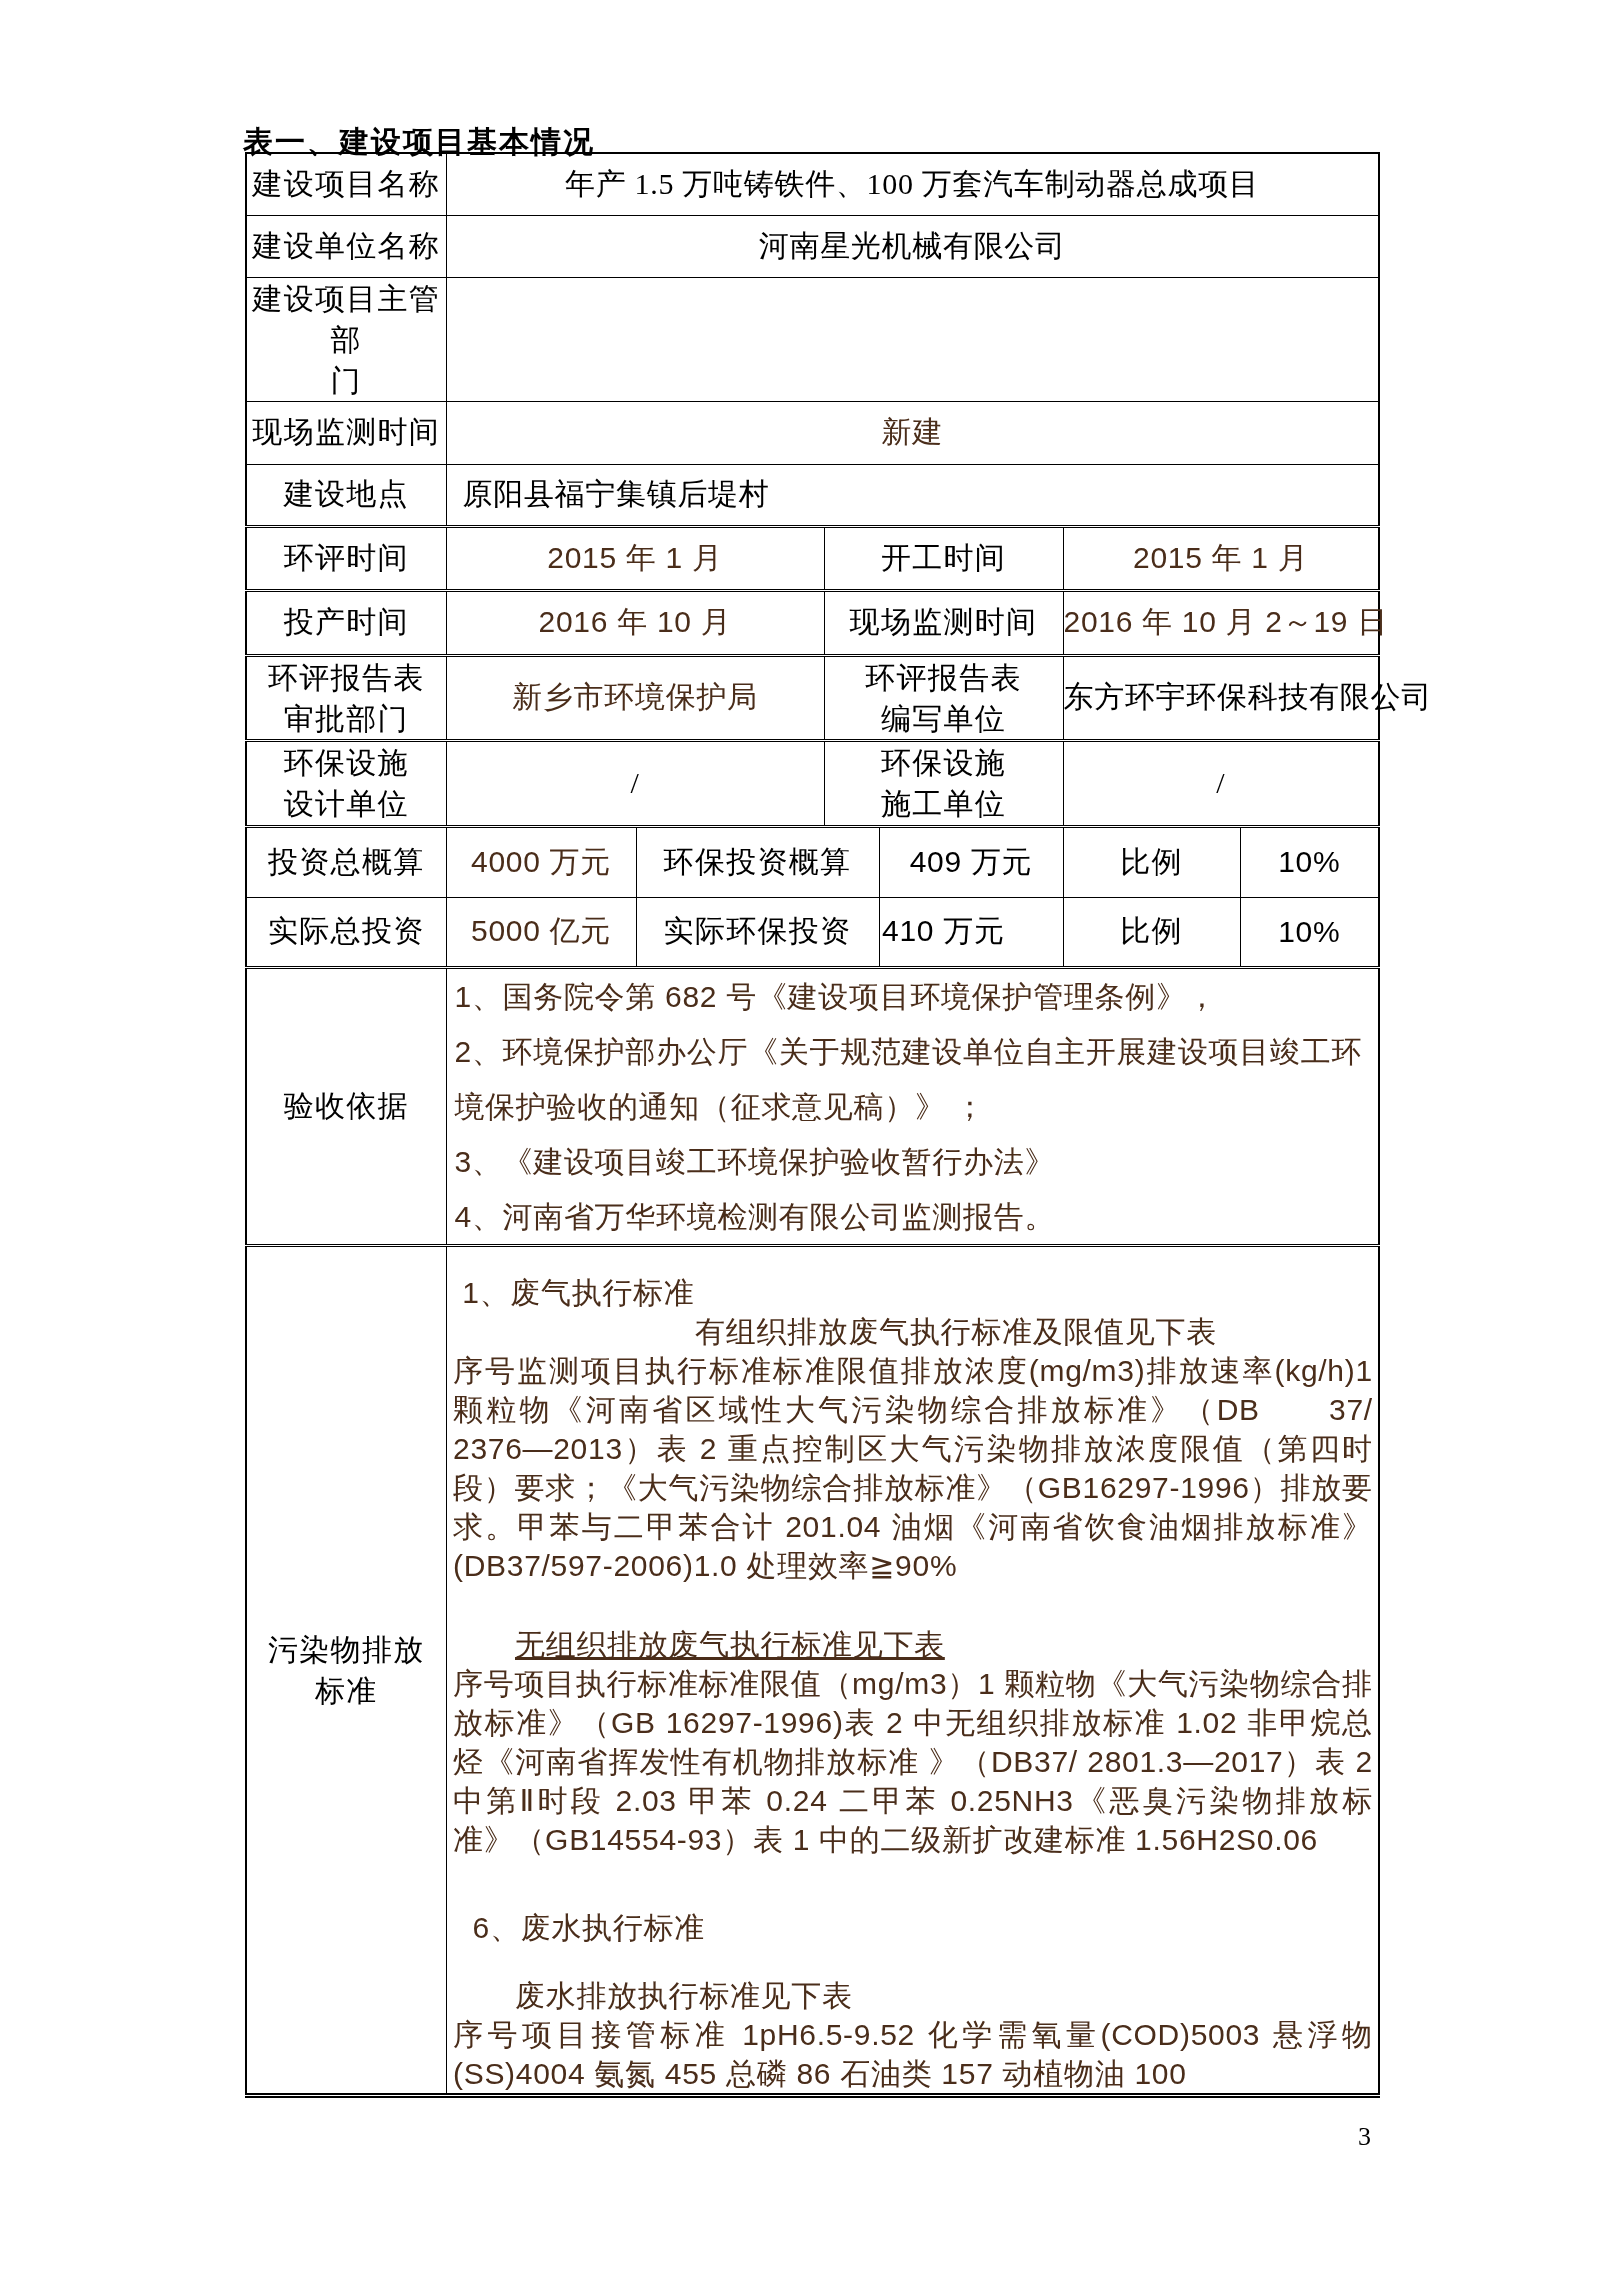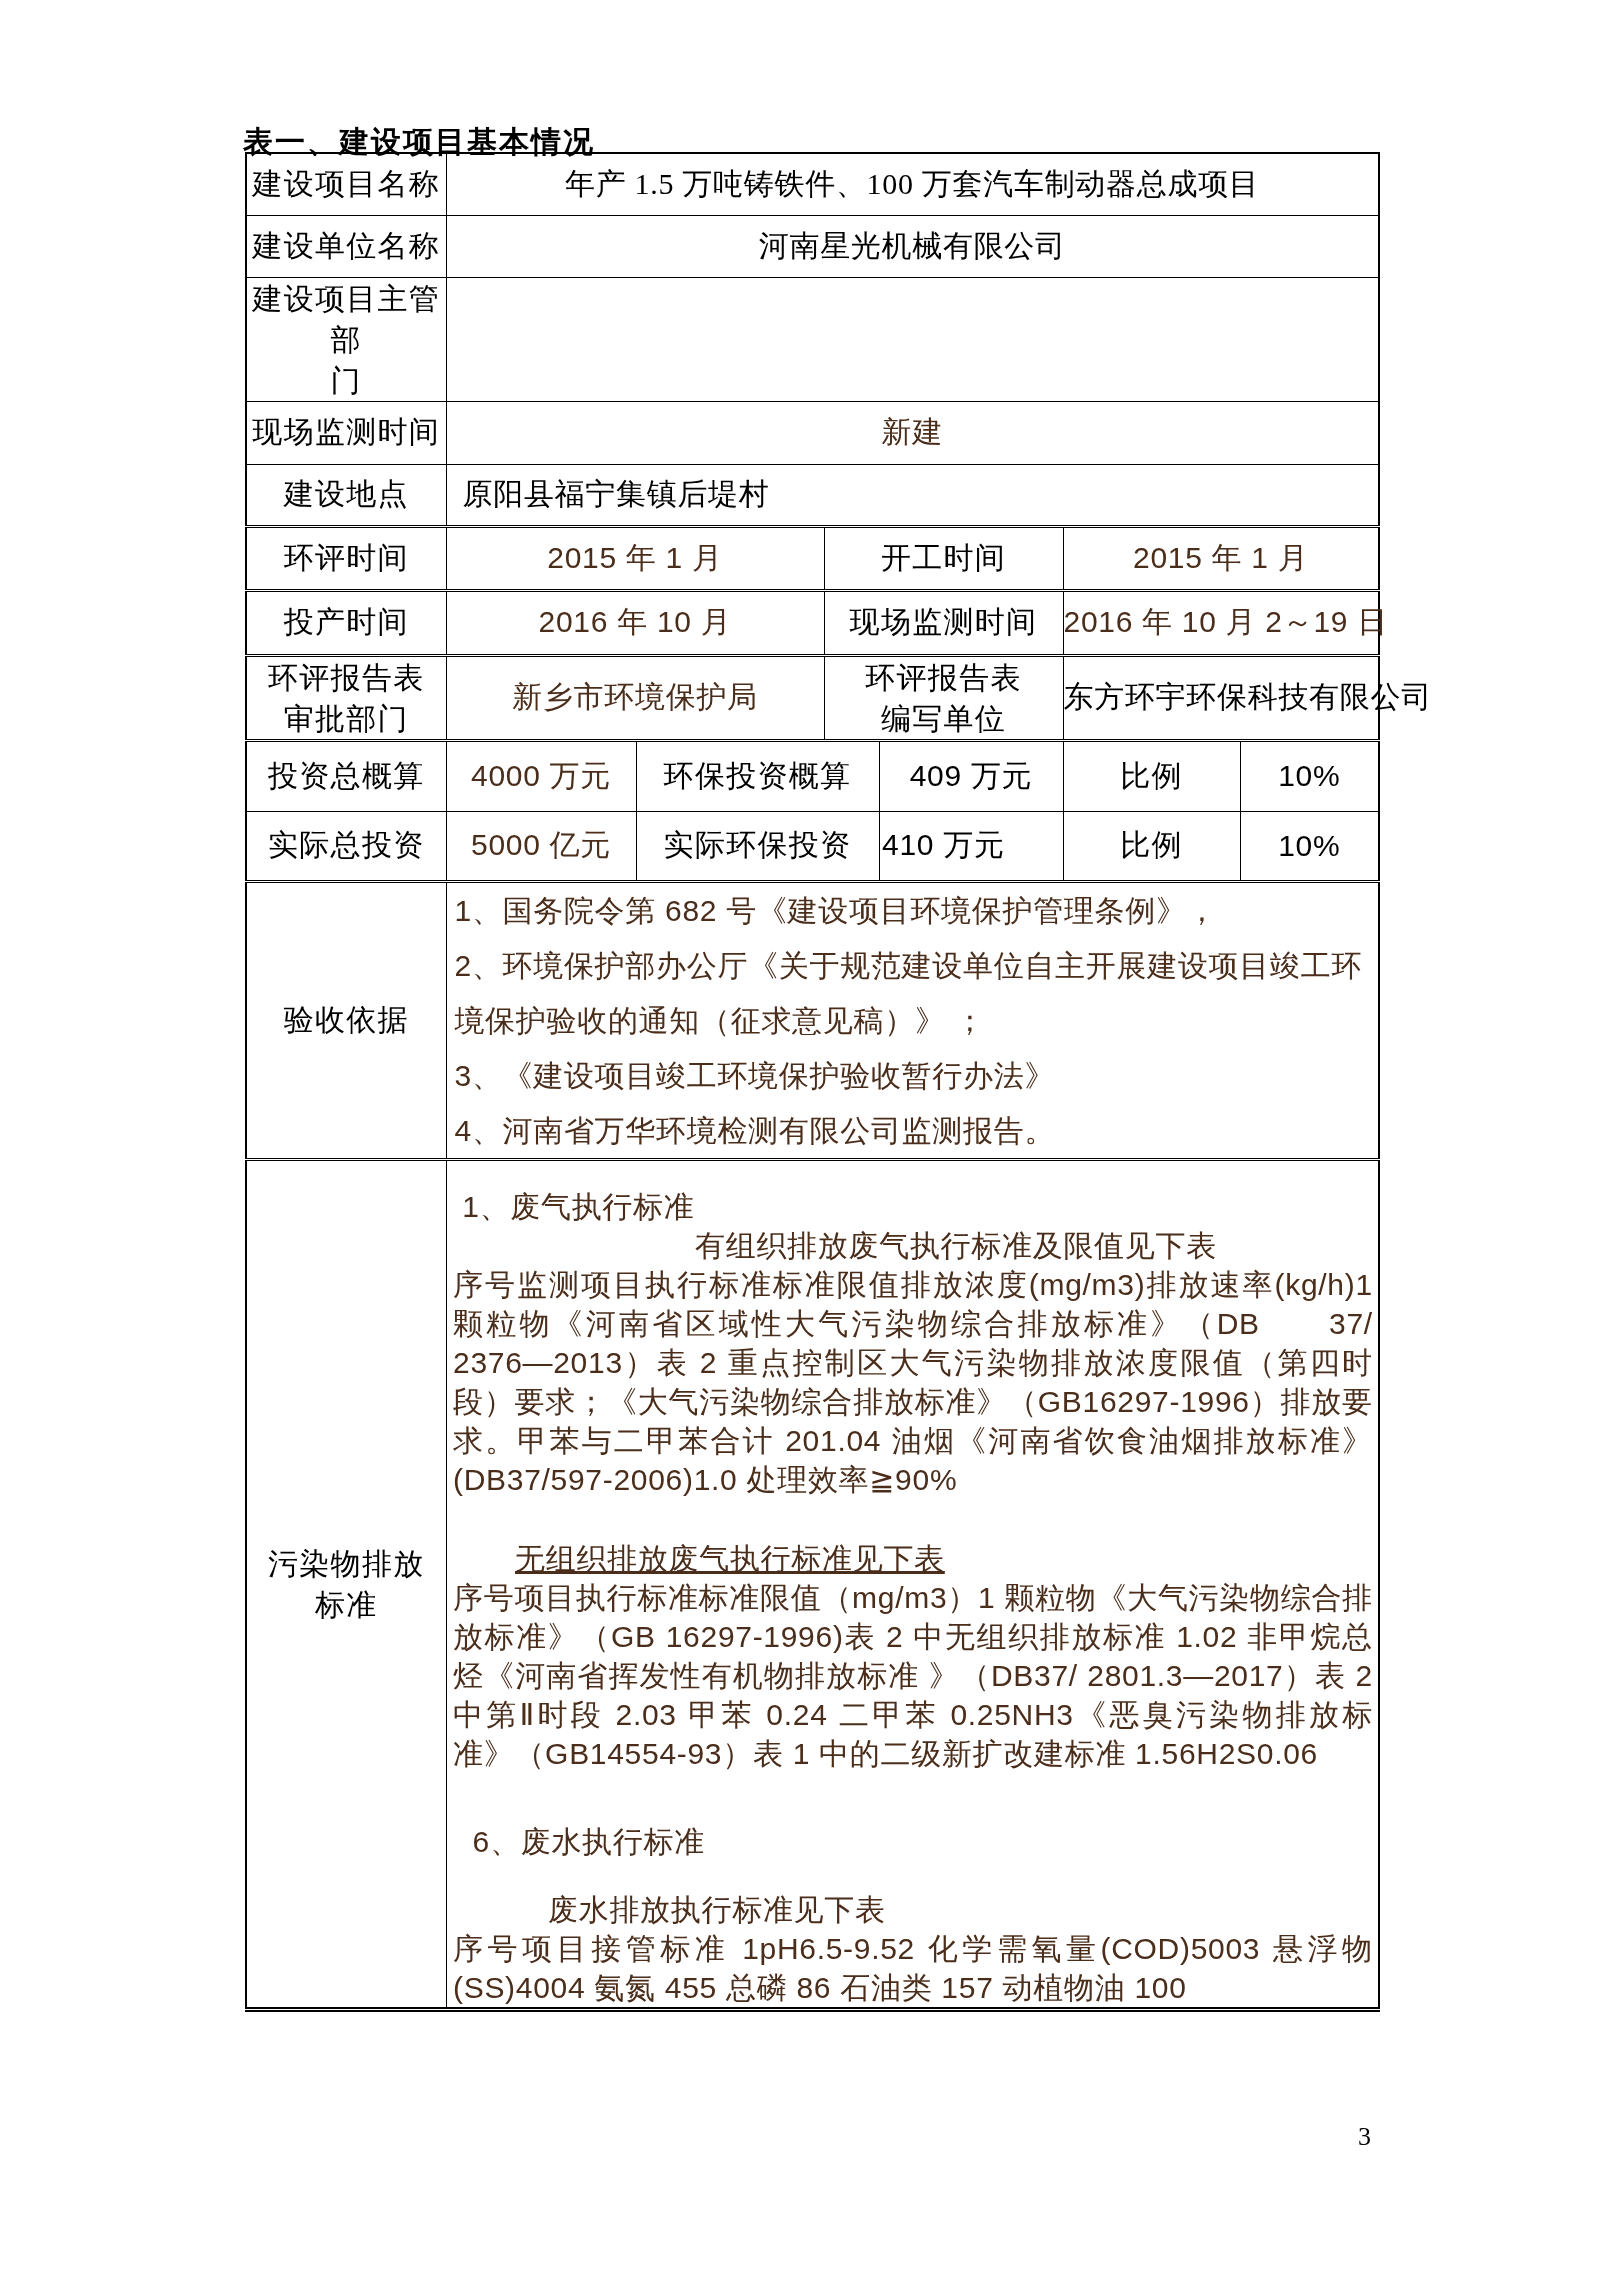--- a/index.html
+++ b/index.html
@@ -74,21 +74,21 @@
     padding:26px 5.2px 0 6.5px;
     line-height:39px;
     font-family:"Liberation Sans","DejaVu Sans",sans-serif;
     letter-spacing:0.7px;
   }
   .std-para{text-align:justify;white-space:pre-wrap;}
   .gas-heading{margin-left:9.2px;}
   .gas-org-caption{margin-left:242px;}
   .gas-unorg-caption{margin-left:62px;margin-top:40px;text-decoration:underline;}
   .water-heading{margin-left:19.6px;margin-top:49px;}
-  .water-caption{margin-left:95px;margin-top:29.5px;}
+  .water-caption{margin-left:62px;margin-top:29.5px;}
   .page-number{
     position:absolute;
     left:1358px;top:2122px;
     font-size:26px;
     color:var(--ink);
   }
 </style>
 </head>
 <body>
 
@@ -151,20 +151,28 @@
 
     <tr class="r9 dsep">
       <td class="labelcell pre">环评报告表
 审批部门</td>
       <td colspan="2" class="brown">新乡市环境保护局</td>
       <td colspan="2" class="labelcell pre">环评报告表
 编写单位</td>
       <td colspan="2" class="nowrap">东方环宇环保科技有限公司</td>
     </tr>
 
+    <tr class="r10 dsep">
+      <td class="labelcell pre">环保设施
+设计单位</td>
+      <td colspan="2">/</td>
+      <td colspan="2" class="labelcell pre">环保设施
+施工单位</td>
+      <td colspan="2">/</td>
+    </tr>
 
     <tr class="r11 dsep">
       <td class="labelcell">投资总概算</td>
       <td class="brown sansy nowrap">4000 万元</td>
       <td colspan="2" class="labelcell">环保投资概算</td>
       <td class="sansy nowrap">409 万元</td>
       <td class="labelcell">比例</td>
       <td class="sansy">10%</td>
     </tr>
 

